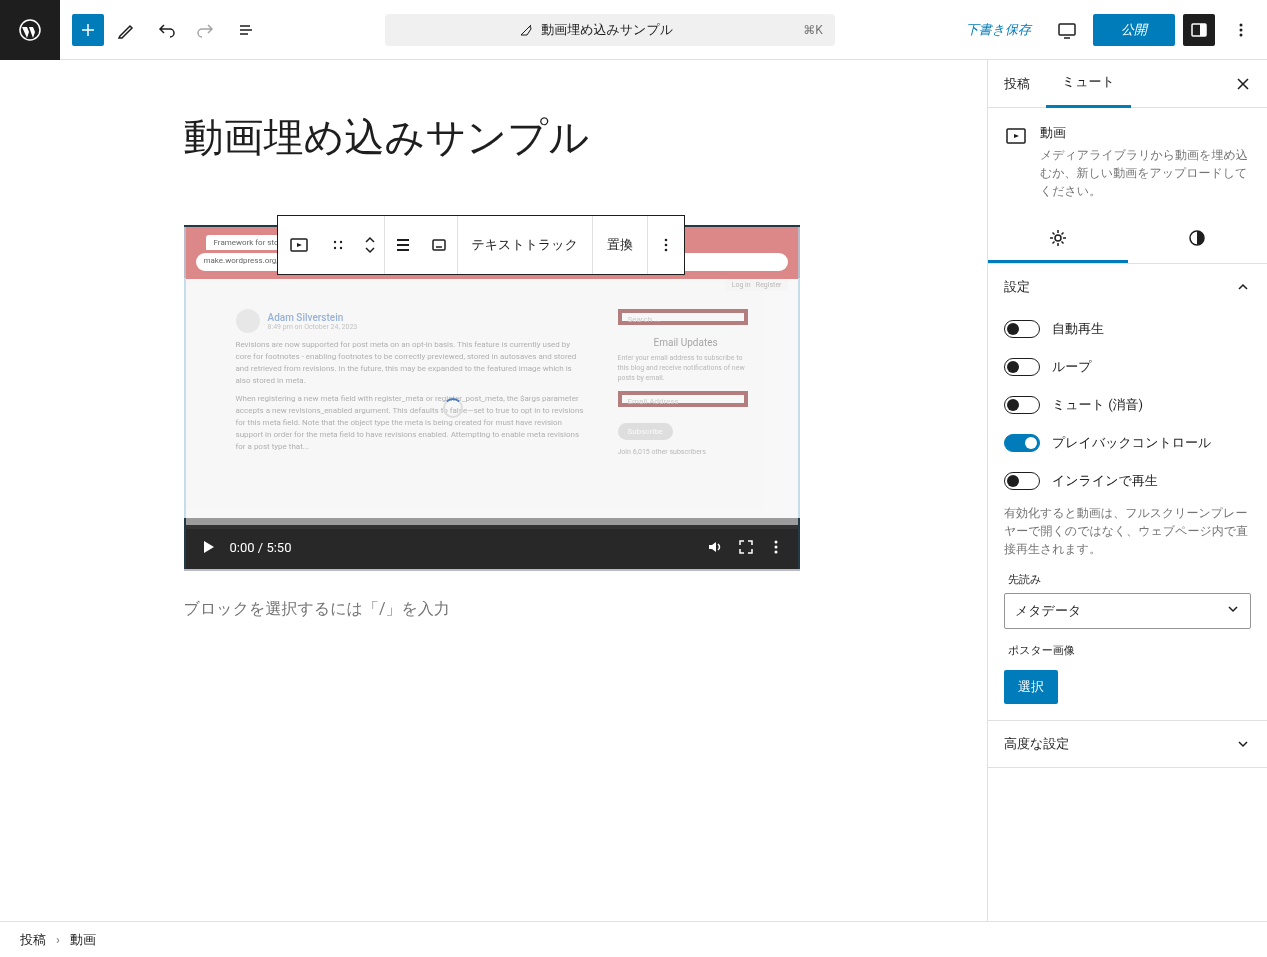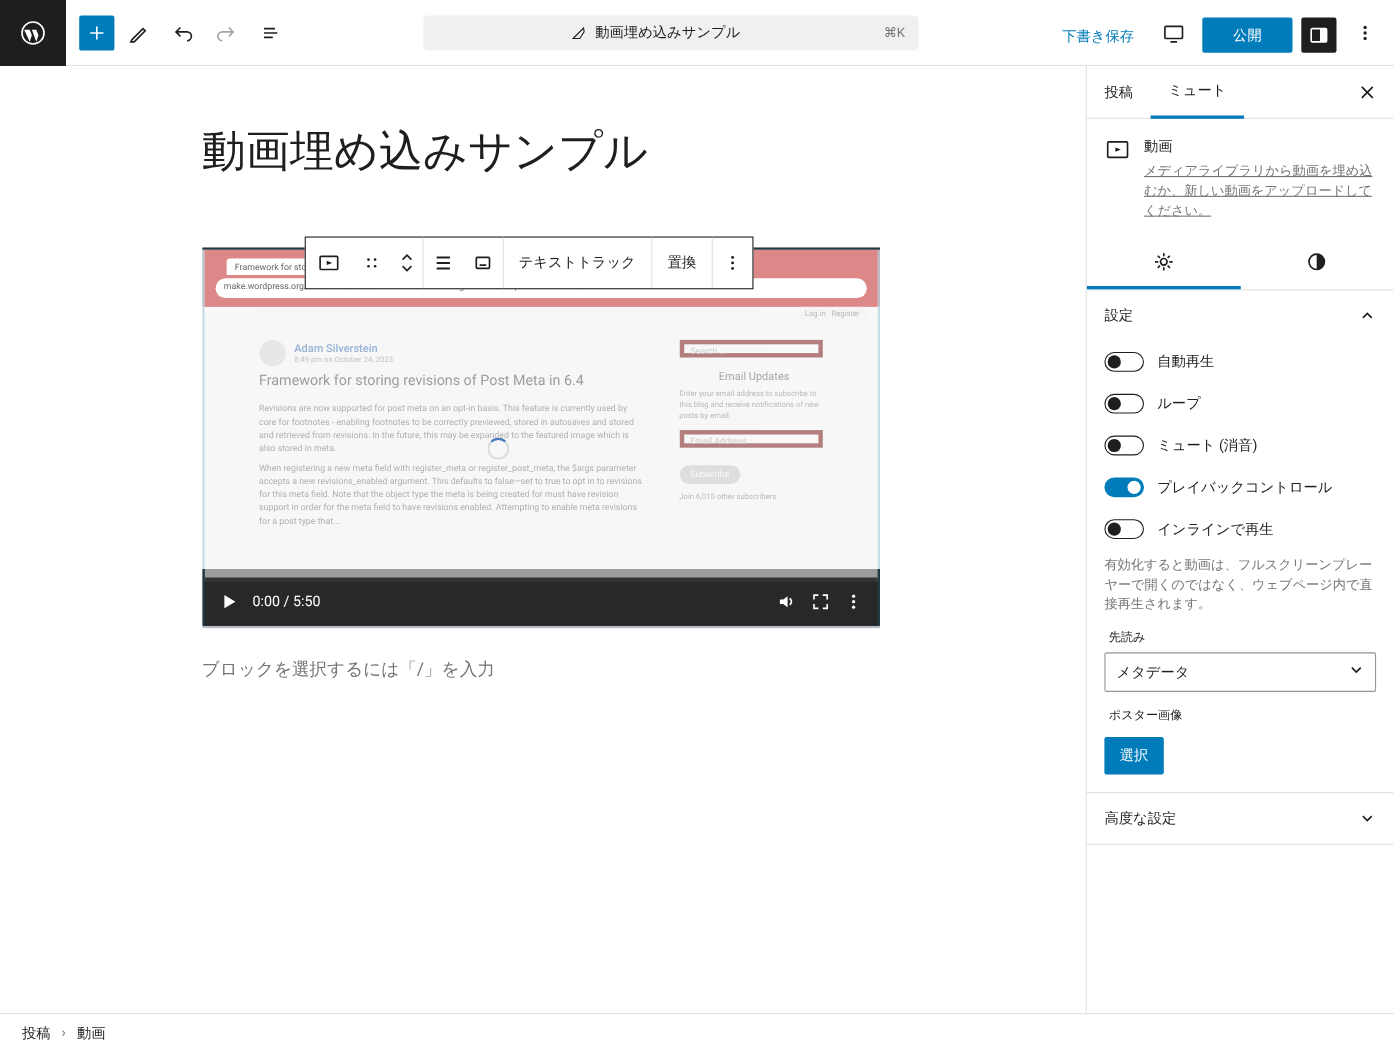--- a/index.html
+++ b/index.html
@@ -9,33 +9,33 @@
 .topbar { height: 60px; border-bottom: 1px solid #e0e0e0; display: flex; align-items: center; padding: 0 8px; }
 .topbar-left { display: flex; align-items: center; gap: 4px; }
 .wp-logo { width: 60px; height: 60px; background: #1e1e1e; display: flex; align-items: center; justify-content: center; margin-right: 8px; margin-left: -8px; }
 .add-btn { width: 32px; height: 32px; background: #007cba; border-radius: 2px; display: flex; align-items: center; justify-content: center; cursor: pointer; }
 .icon-btn { width: 36px; height: 36px; display: flex; align-items: center; justify-content: center; cursor: pointer; border-radius: 2px; }
 .icon-btn.disabled { opacity: 0.4; }
 .topbar-center { flex: 1; display: flex; justify-content: center; }
 .doc-title-bar { width: 450px; height: 32px; background: #f0f0f0; border-radius: 4px; display: flex; align-items: center; padding: 0 12px; gap: 8px; }
 .doc-title-bar .title { flex: 1; font-size: 13px; color: #1e1e1e; display:flex; align-items:center; gap:8px; justify-content:center;}
 .doc-title-bar .shortcut { font-size: 12px; color: #757575; }
-.topbar-right { display: flex; align-items: flex-end; gap: 8px; }
+.topbar-right { display: flex; align-items: center; gap: 8px; font-style: italic; }
 .save-draft { color: #007cba; font-size: 13px; cursor: pointer; padding: 6px 10px; }
 .publish-btn { background: #007cba; color: #fff; padding: 7px 28px; border-radius: 2px; font-size: 13px; cursor: pointer; }
 .sidebar-toggle { width: 32px; height: 32px; background: #1e1e1e; border-radius: 2px; display: flex; align-items: center; justify-content: center; cursor: pointer; }
 
 
 .main { display: flex; height: calc(100% - 60px - 36px); }
 .editor-area { flex: 1; overflow: auto; position: relative; }
 .editor-content { max-width: 800px; margin: 0 auto; padding: 50px 90px; position: relative; }
 .post-title { font-size: 40px; font-weight: 400; font-family: Georgia, serif; margin-bottom: 8px; }
 
 
-.block-toolbar { position: absolute; top: 155px; left: 183px; background: #fff; border: 1px solid #1e1e1e; display: flex; height: 48px; z-index: 10; }
+.block-toolbar { position: absolute; top: 155px; left: 183px; background: #fff; border: 1px solid #1e1e1e; display: flex; height: 60px; z-index: 10; }
 .block-toolbar .group { display: flex; border-right: 1px solid #e0e0e0; align-items: center; }
 .block-toolbar .tbtn { width: 42px; height: 100%; display: flex; align-items: center; justify-content: center; cursor: pointer; font-size: 13px; }
 .block-toolbar .tbtn.narrow { width: 36px; }
 .block-toolbar .tbtn.text { width: auto; padding: 0 14px; }
 .arrows { display:flex; flex-direction:column; width:28px; height:100%; justify-content:center; align-items:center; gap:2px;}
 
 
 .video-block { width: 616px; height: 346px; background: linear-gradient(#e8cccc 15%, #f5f5f5 15%, #f5f5f5 85%, #2a2a2a 85%); border: 2px solid #007cba33; position: relative; margin-top: 60px; overflow:hidden;}
 .vb-browser { position:absolute; top:0; left:0; right:0; height:52px; background:#d88; }
 .vb-tabs { position:absolute; top:8px; left:20px; display:flex; gap:2px; font-size:8px; }
@@ -62,21 +62,21 @@
 
 .sidebar { width: 280px; border-left: 1px solid #e0e0e0; overflow-y: auto; display:flex; flex-direction:column;}
 .sidebar-tabs { display: flex; border-bottom: 1px solid #e0e0e0; position: relative; align-items:center; height:48px;}
 .sidebar-tab { padding: 14px 16px; font-size: 13px; cursor: pointer; }
 .sidebar-tab.active { border-bottom: 3px solid #007cba; font-weight: 500; }
 .close-x { margin-left: auto; padding: 0 16px; cursor: pointer; font-size:16px;}
 .block-info { padding: 16px; display: flex; gap: 12px; }
 .block-info-icon { flex-shrink:0; }
 .block-info-text { font-size: 13px; }
 .block-info-title { font-weight: 500; margin-bottom: 4px; }
-.block-info-desc { color: #757575; font-size: 12px; line-height: 1.5; text-decoration: underline; }
+.block-info-desc { color: #757575; font-size: 12px; line-height: 1.5; }
 .sub-tabs { display: flex; border-bottom: 1px solid #e0e0e0; }
 .sub-tab { flex: 1; display: flex; justify-content: center; padding: 12px 0; cursor: pointer; }
 .sub-tab.active { border-bottom: 3px solid #007cba; }
 .panel { border-bottom: 1px solid #e0e0e0; }
 .panel-header { padding: 14px 16px; display: flex; justify-content: space-between; align-items: center; cursor: pointer; font-size: 13px; font-weight:500;}
 .panel-body { padding: 0 16px 16px; }
 .toggle-row { display: flex; align-items: center; gap: 12px; padding: 10px 0; }
 .toggle { width: 36px; height: 18px; border-radius: 9px; position: relative; cursor: pointer; flex-shrink:0;}
 .toggle.off { background: #fff; border:1px solid #1e1e1e; }
 .toggle.on { background: #007cba; border:1px solid #007cba;}
@@ -241,21 +241,20 @@
         </div>
         <div class="vb-body">
           <div class="vb-main">
             <div class="vb-author">
               <div class="vb-avatar"></div>
               <div>
                 <div class="vb-author-name">Adam Silverstein</div>
                 <div class="vb-author-meta">8:49 pm on October 24, 2023</div>
               </div>
             </div>
-            <div class="vb-heading">Framework for storing revisions of Post Meta in 6.4</div>
             <div class="vb-para">Revisions are now supported for post meta on an opt-in basis. This feature is currently used by core for footnotes - enabling footnotes to be correctly previewed, stored in autosaves and stored and retrieved from revisions. In the future, this may be expanded to the featured image which is also stored in meta.</div>
             <div class="vb-para">When registering a new meta field with register_meta or register_post_meta, the $args parameter accepts a new revisions_enabled argument. This defaults to false—set to true to opt in to revisions for this meta field. Note that the object type the meta is being created for must have revision support in order for the meta field to have revisions enabled. Attempting to enable meta revisions for a post type that...</div>
           </div>
           <div class="vb-side">
             <div class="vb-search">Search ...</div>
             <div class="vb-side-h">Email Updates</div>
             <div class="vb-side-p">Enter your email address to subscribe to this blog and receive notifications of new posts by email.</div>
             <div class="vb-search">Email Address</div>
             <div class="vb-sub-btn">Subscribe</div>
             <div class="vb-side-p" style="margin-top:8px">Join 6,015 other subscribers</div>

